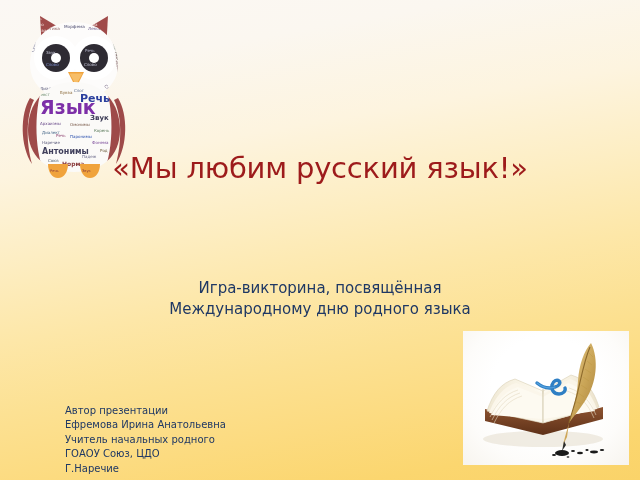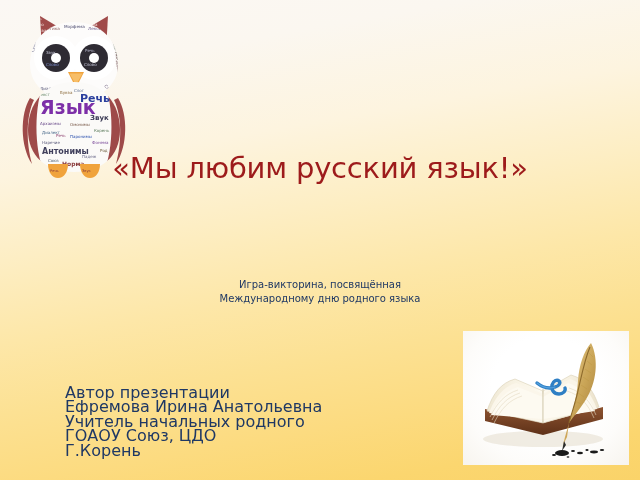--- a/index.html
+++ b/index.html
@@ -55,32 +55,32 @@
   }
 
   
   #subtitle {
     position: absolute;
     left: 70px;
     top: 278px;
     width: 500px;
     text-align: center;
     color: #1f3864;
-    font-size: 10px;
+    font-size: 15px;
     line-height: 1.42;
     white-space: pre-line;
   }
 
   
   #author-block {
     position: absolute;
     left: 65px;
-    top: 386px;
+    top: 404px;
     color: #1f3864;
-    font-size: 16px;
+    font-size: 10px;
     line-height: 14.4px;
   }
   #author-block .line { white-space: nowrap; }
 
   
   #book-image {
     position: absolute;
     left: 463px;
     top: 331px;
     width: 166px;
@@ -214,21 +214,21 @@
   <div id="title">«Мы любим русский язык!»</div>
 
   <div id="subtitle">Игра-викторина, посвящённая
 Международному дню родного языка</div>
 
   <div id="author-block">
     <div class="line">Автор презентации</div>
     <div class="line">Ефремова Ирина Анатольевна</div>
     <div class="line">Учитель начальных родного</div>
     <div class="line">ГОАОУ Союз, ЦДО</div>
-    <div class="line">Г.Корень</div>
+    <div class="line">Г.Наречие</div>
   </div>
 
   <div id="book-image">
     <svg viewBox="0 0 166 134" xmlns="http://www.w3.org/2000/svg">
       <defs>
         <linearGradient id="pageL" x1="0" y1="0" x2="1" y2="0">
           <stop offset="0%" stop-color="#efe8d4"></stop>
           <stop offset="60%" stop-color="#f9f4e6"></stop>
           <stop offset="100%" stop-color="#fdfaf1"></stop>
         </linearGradient>

